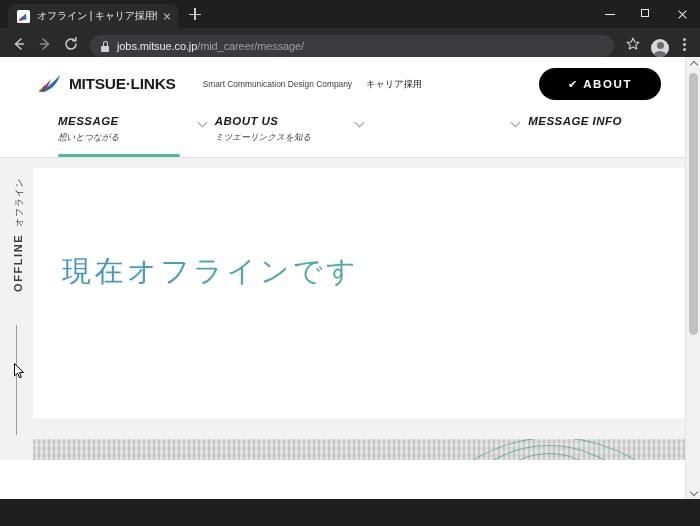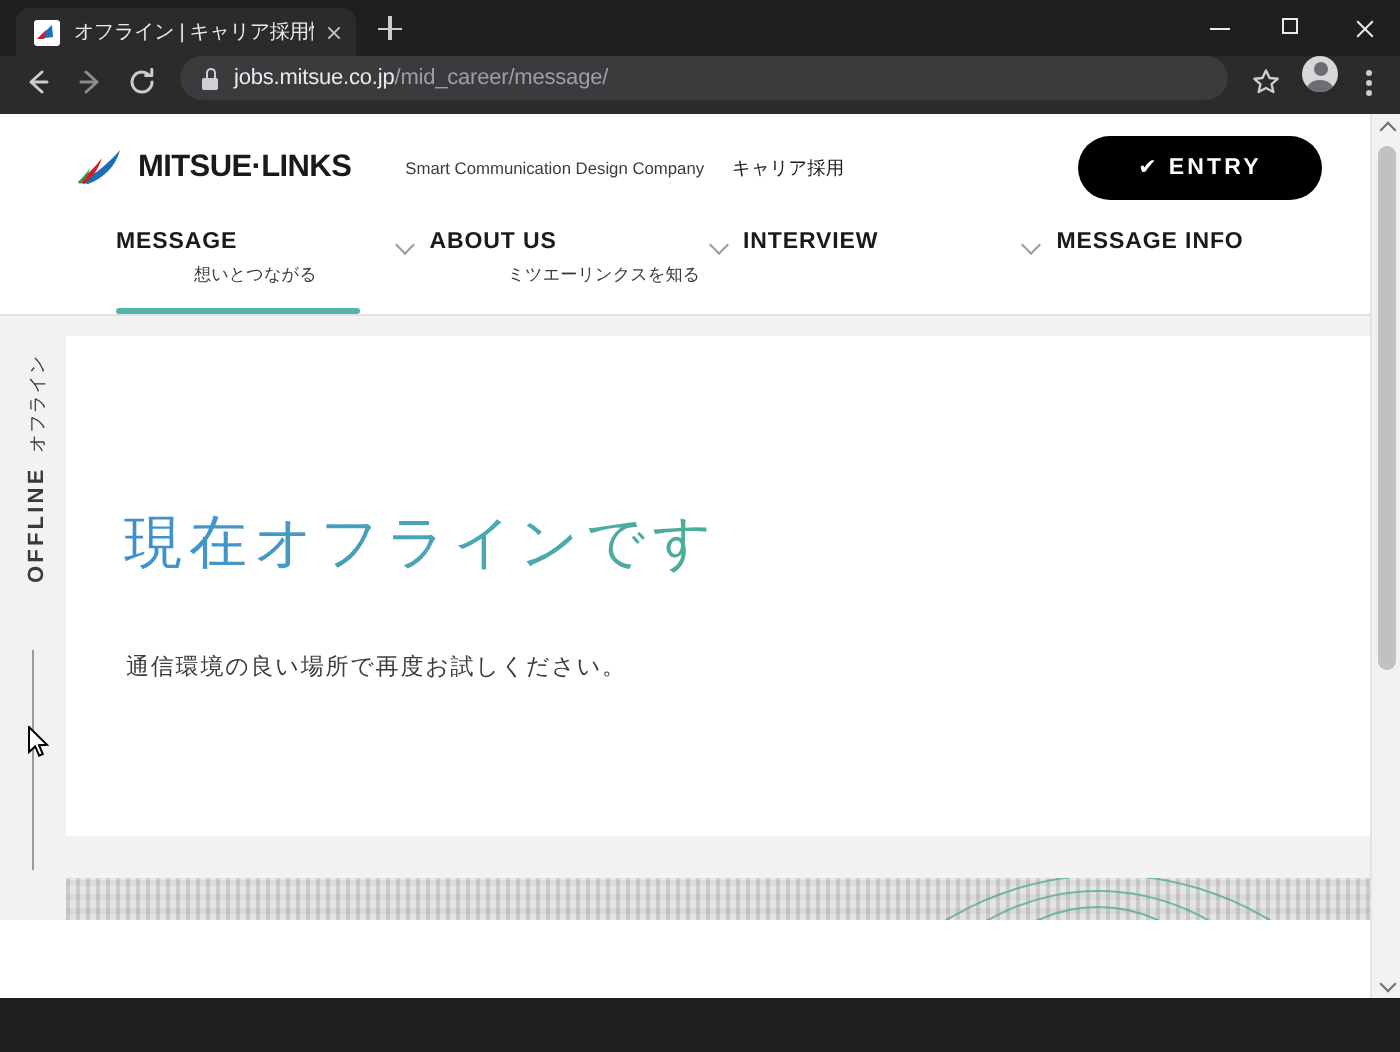--- a/index.html
+++ b/index.html
@@ -122,21 +122,21 @@
     left: 13px; top: 13.5px; width: 11px; height: 1px; background: #e8eaed;
   }
   .wc-close::before { transform: rotate(45deg); }
   .wc-close::after  { transform: rotate(-45deg); }
 
   
   .toolbar {
     height: 29px;
     background: #2b2b2b;
     display: flex;
-    align-items: flex-start;
+    align-items: flex-end;
     padding: 0 6px;
   }
   .tb-btn {
     width: 26px; height: 26px;
     position: relative;
     cursor: pointer;
     flex: 0 0 26px;
     color: #c9ccd0;
   }
   .tb-btn svg { position: absolute; left: 5px; top: 5px; }
@@ -291,34 +291,34 @@
     height: 46px;
     position: relative;
     background: #fff;
   }
   .nav-item {
     width: 174px;
     position: relative;
     cursor: pointer;
     padding-top: 3px;
     box-sizing: border-box;
+    font-style: italic;
   }
   .nav-en {
     font-size: 11.5px;
     font-weight: bold;
     color: #1a1a1a;
     letter-spacing: 0.45px;
     line-height: 14px;
   }
   .nav-ja {
     font-size: 8.6px;
     color: #3a3a3a;
     margin-top: 4px;
     line-height: 11px;
-    margin-left: 39px;
   }
   .nav-chev {
     position: absolute;
     left: -16px;
     top: 8px;
     width: 9px; height: 9px;
   }
   .nav-chev::before {
     content: "";
     position: absolute;
@@ -585,57 +585,55 @@
               <path d="M1 17 C5 14 9 10 13 5 C11 11 8 15 4 18 Z" fill="#cc2127"></path>
               <path d="M1 17 C3 15 5 13 7 10 C6 14 4 16 2 18 Z" fill="#2f9e44"></path>
             </svg>
           </div>
           <div class="logo-text">MITSUE·LINKS</div>
         </div>
         <div class="tagline">Smart Communication Design Company</div>
         <div class="career-label">キャリア採用</div>
         <div class="entry-btn">
           <span class="entry-check">✔</span>
-          <span>ENTRY</span>
+          <span>ABOUT</span>
         </div>
       </div>
 
       <div class="site-nav">
         <div class="nav-item">
           <div class="nav-en">MESSAGE</div>
           <div class="nav-ja">想いとつながる</div>
           <div class="nav-underline"></div>
         </div>
         <div class="nav-item">
           <span class="nav-chev"></span>
           <div class="nav-en">ABOUT US</div>
           <div class="nav-ja">ミツエーリンクスを知る</div>
         </div>
         <div class="nav-item">
           <span class="nav-chev"></span>
-          <div class="nav-en">INTERVIEW</div>
         </div>
         <div class="nav-item">
           <span class="nav-chev"></span>
           <div class="nav-en">MESSAGE INFO</div>
         </div>
       </div>
       <div class="nav-sep"></div>
 
       <div class="page-body">
         <div class="side-rail">
           <div class="rail-text">
             <span>OFFLINE</span><span class="ja">オフライン</span>
           </div>
           <div class="rail-line"></div>
         </div>
 
         <div class="content-card">
           <h1 class="headline">現在オフラインです</h1>
-          <p class="lead">通信環境の良い場所で再度お試しください。</p>
         </div>
 
         <div class="city-strip">
           <div class="sky"></div>
           <div class="arc arc1"></div>
           <div class="arc arc2"></div>
           <div class="arc arc3"></div>
         </div>
 
         <svg class="cursor" viewBox="0 0 11 16" aria-hidden="true">

